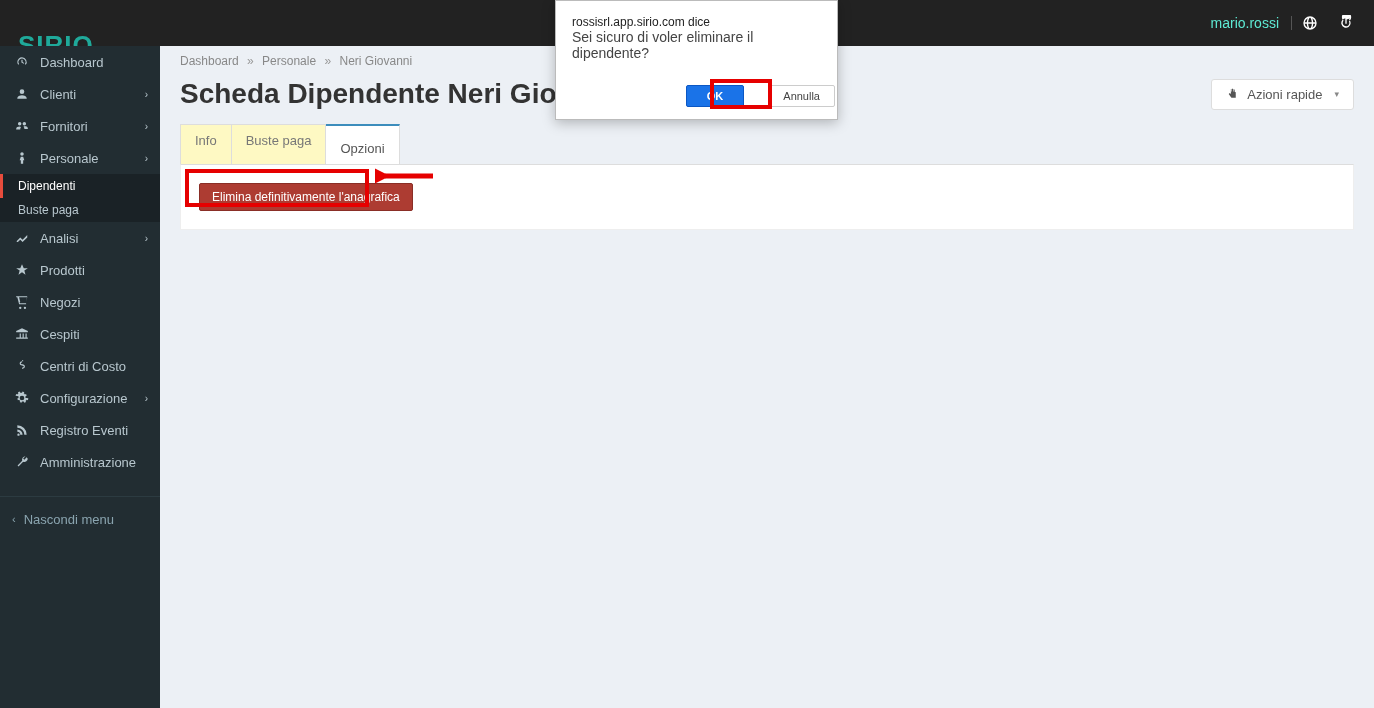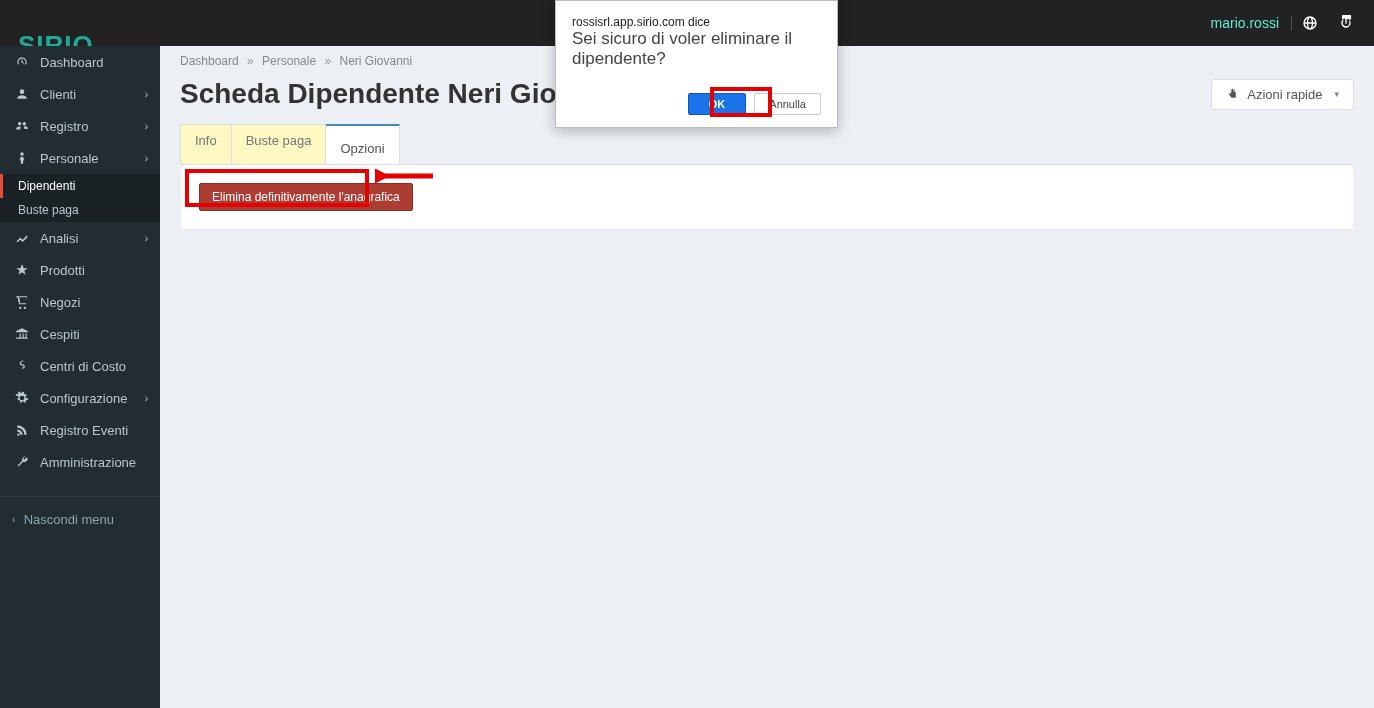--- a/index.html
+++ b/index.html
@@ -46,22 +46,22 @@
     .delete-btn { background: #ad3c32; color: #fff; border: 1px solid #8a2e26; padding: 6px 12px; font-size: 12px; cursor: pointer; border-radius: 2px; }
     .highlight-red { position: absolute; border: 4px solid #e60000; pointer-events: none; }
 
     
     .arrow { position: absolute; pointer-events: none; }
 
     
     .dialog { position: absolute; top: 0; left: 555px; width: 283px; background: #fff; border: 1px solid #bbb; box-shadow: 0 3px 12px rgba(0,0,0,0.25); font-size: 12px; z-index: 100; }
     .dialog-body { padding: 14px 16px 10px; }
     .dialog-origin { font-size: 12px; color: #222; margin-bottom: 0; }
-    .dialog-text { font-size: 17px; color: #444; margin-bottom: 14px; }
-    .dialog-actions { display: flex; justify-content: flex-end; gap: 8px; padding: 0 16px 12px; position: relative; }
+    .dialog-text { font-size: 14px; color: #444; margin-bottom: 14px; }
+    .dialog-actions { display: flex; justify-content: flex-end; gap: 24px; padding: 0 2px 12px; position: relative; }
     .btn-ok { background: #1a73e8; color: #fff; border: 1px solid #0b57c4; padding: 4px 20px; font-size: 11px; font-weight: 600; cursor: pointer; border-radius: 2px; }
     .btn-cancel { background: #fff; color: #444; border: 1px solid #ccc; padding: 4px 14px; font-size: 11px; cursor: pointer; border-radius: 2px; }
     .dialog .highlight-red { left: 106px; top: -4px; width: 66px; height: 28px; }
     .dialog-actions-wrap { position: relative; }
   </style>
 </head>
 <body>
 
 <div class="header">
   <div class="logo">
@@ -99,21 +99,21 @@
       </span>
     <span>Clienti</span>
     <span class="chev">›</span>
   </div>
   <div class="nav-item">
     <span class="nav-icon">
         <svg viewBox="0 0 24 24">
           <path d="M8 11a3 3 0 100-6 3 3 0 000 6zm8 0a3 3 0 100-6 3 3 0 000 6zm-8 2c-3 0-6 1.5-6 4v1h7v-1c0-1 .5-2 1.3-2.7A11 11 0 008 13zm8 0c-.5 0-1 0-1.5.1 1 .8 1.5 1.9 1.5 2.9v1h6v-1c0-2.5-3-4-6-4z"></path>
         </svg>
       </span>
-    <span>Registro</span>
+    <span>Fornitori</span>
     <span class="chev">›</span>
   </div>
   <div class="nav-item">
     <span class="nav-icon">
         <svg viewBox="0 0 24 24">
           <path d="M12 2a3 3 0 013 3 3 3 0 01-3 3 3 3 0 01-3-3 3 3 0 013-3zm-2 8h4l2 6h-2v6h-4v-6H8l2-6z"></path>
         </svg>
       </span>
     <span>Personale</span>
     <span class="chev">›</span>

